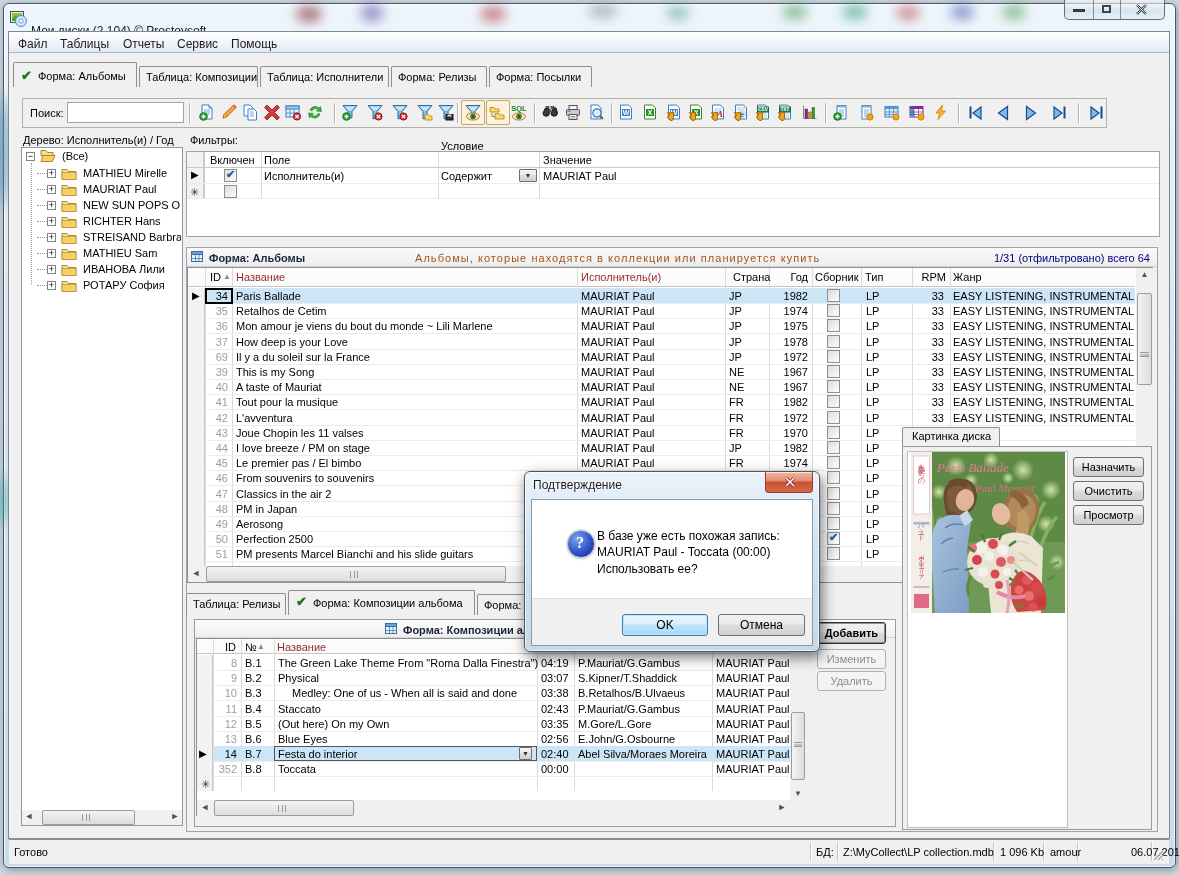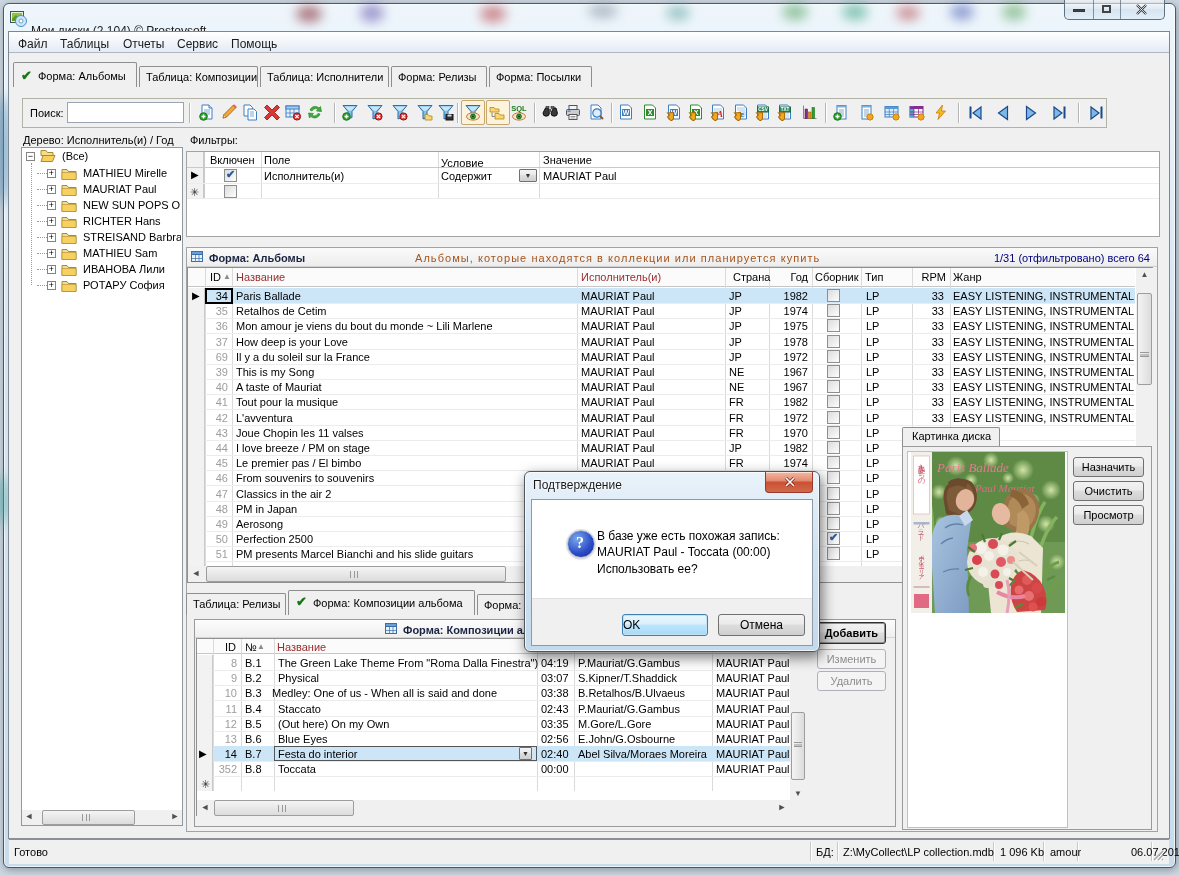--- a/index.html
+++ b/index.html
@@ -46,21 +46,21 @@
 
 .cb{position:absolute;width:13px;height:13px;background:linear-gradient(135deg,#dcdcdc,#fdfdfd);border:1px solid #8e8e8e}
 .cb.checked:before{content:"✔";position:absolute;left:1px;top:-2px;font-size:11px;color:#2c5aa0;font-weight:bold}
 
 .btn{position:absolute;border:1px solid #707070;border-radius:3px;background:linear-gradient(#f2f2f2,#ebebeb 45%,#dddddd 50%,#cfcfcf);text-align:center;font-size:11px}
 .btn.disabled{color:#8d8d8d;border-color:#aeb2b7;background:#f4f4f4}
 
 #dlg{position:absolute;left:524px;top:471px;width:296px;height:181px;border:1px solid #50565c;border-radius:6px;background:linear-gradient(#eaf3fb,#d2e3f2 40%,#c3d9ec);box-shadow:inset 0 0 0 1px rgba(255,255,255,.7), 2px 5px 14px rgba(0,0,0,.55)}
 #dlginner{position:absolute;left:6px;top:27px;width:282px;height:147px;border:1px solid #8e99a3;background:#fff}
 #dlgfooter{position:absolute;left:0;bottom:0;width:100%;height:47px;background:#f0f0f0;border-top:1px solid #dfdfdf}
-.okbtn{position:absolute;border:1px solid #3c7fb1;border-radius:3px;background:linear-gradient(#eaf6fd,#d9f0fc 45%,#bee6fd 50%,#a7d9f5);box-shadow:inset 0 0 0 1px #c3e4f6;text-align:left;font-size:12px}
+.okbtn{position:absolute;border:1px solid #3c7fb1;border-radius:3px;background:linear-gradient(#eaf6fd,#d9f0fc 45%,#bee6fd 50%,#a7d9f5);box-shadow:inset 0 0 0 1px #c3e4f6;text-align:center;font-size:12px}
 .nbtn{position:absolute;border:1px solid #707070;border-radius:3px;background:linear-gradient(#f2f2f2,#ebebeb 45%,#dddddd 50%,#cfcfcf);text-align:center;font-size:12px}
 .txt{position:absolute;white-space:nowrap}
 </style></head>
 <body>
 
 <div id="win"></div>
 <div id="blobs" style="position:absolute;left:0;top:0;width:1179px;height:30px;overflow:hidden">
  <div class="blob" style="left:296px;top:6px;width:26px;height:16px;background:#8d3a44;opacity:.68"></div>
  <div class="blob" style="left:360px;top:4px;width:24px;height:18px;background:#6f5fb3;opacity:.62"></div>
  <div class="blob" style="left:480px;top:6px;width:26px;height:16px;background:#b8434b;opacity:.62"></div>
@@ -489,21 +489,21 @@
  <div class="rowsel" style="left:187px;top:152px;width:17px;height:46px"></div>
  <div class="gridline-v" style="left:204px;top:152px;height:46px;background:#c9c9c9"></div>
  <div class="gridline-v" style="left:261px;top:152px;height:46px"></div>
  <div class="gridline-v" style="left:438px;top:152px;height:46px"></div>
  <div class="gridline-v" style="left:539px;top:152px;height:46px"></div>
  <div class="gridline-h" style="left:187px;top:167px;width:972px;background:#c9c9c9"></div>
  <div class="gridline-h" style="left:187px;top:183px;width:972px"></div>
  <div class="gridline-h" style="left:187px;top:198px;width:972px"></div>
  <span class="txt" style="left:210px;top:154px">Включен</span>
  <span class="txt" style="left:264px;top:154px">Поле</span>
- <span class="txt" style="left:441px;top:157px">Условие</span>
+ <span class="txt" style="left:441px;top:140px">Условие</span>
  <span class="txt" style="left:543px;top:154px">Значение</span>
  <span class="txt" style="left:191px;top:169px;font-size:10px">▶</span>
  <span class="cb checked" style="left:224px;top:169px"></span>
  <span class="txt" style="left:264px;top:170px">Исполнитель(и)</span>
  <span class="txt" style="left:441px;top:170px">Содержит</span>
  <span class="btn" style="left:519px;top:169px;width:18px;height:13px;border-radius:1px;font-size:7px;line-height:11px;color:#333">▼</span>
  <span class="txt" style="left:543px;top:170px">MAURIAT Paul</span>
  <span class="txt" style="left:190px;top:186px;font-size:11px;color:#333">✳</span>
  <span class="cb" style="left:224px;top:185px"></span>
 </div>
@@ -744,21 +744,21 @@
 <div class="gridline-h" style="left:213px;top:685px;width:577px"></div>
 <span class="txt" style="left:237px;top:672px;transform:translateX(-100%);color:#9d9d9d">9</span>
 <span class="txt" style="left:245px;top:672px">B.2</span>
 <span class="txt" style="left:278px;top:672px">Physical</span>
 <span class="txt" style="left:541px;top:672px">03:07</span>
 <span class="txt" style="left:578px;top:672px">S.Kipner/T.Shaddick</span>
 <span class="txt" style="left:716px;top:672px">MAURIAT Paul</span>
 <div class="gridline-h" style="left:213px;top:700px;width:577px"></div>
 <span class="txt" style="left:237px;top:687px;transform:translateX(-100%);color:#9d9d9d">10</span>
 <span class="txt" style="left:245px;top:687px">B.3</span>
-<span class="txt" style="left:272px;top:687px">Medley: One of us - When all is said and done</span>
+<span class="txt" style="left:292px;top:687px">Medley: One of us - When all is said and done</span>
 <span class="txt" style="left:541px;top:687px">03:38</span>
 <span class="txt" style="left:578px;top:687px">B.Retalhos/B.Ulvaeus</span>
 <span class="txt" style="left:716px;top:687px">MAURIAT Paul</span>
 <div class="gridline-h" style="left:213px;top:716px;width:577px"></div>
 <span class="txt" style="left:237px;top:703px;transform:translateX(-100%);color:#9d9d9d">11</span>
 <span class="txt" style="left:245px;top:703px">B.4</span>
 <span class="txt" style="left:278px;top:703px">Staccato</span>
 <span class="txt" style="left:541px;top:703px">02:43</span>
 <span class="txt" style="left:578px;top:703px">P.Mauriat/G.Gambus</span>
 <span class="txt" style="left:716px;top:703px">MAURIAT Paul</span>

